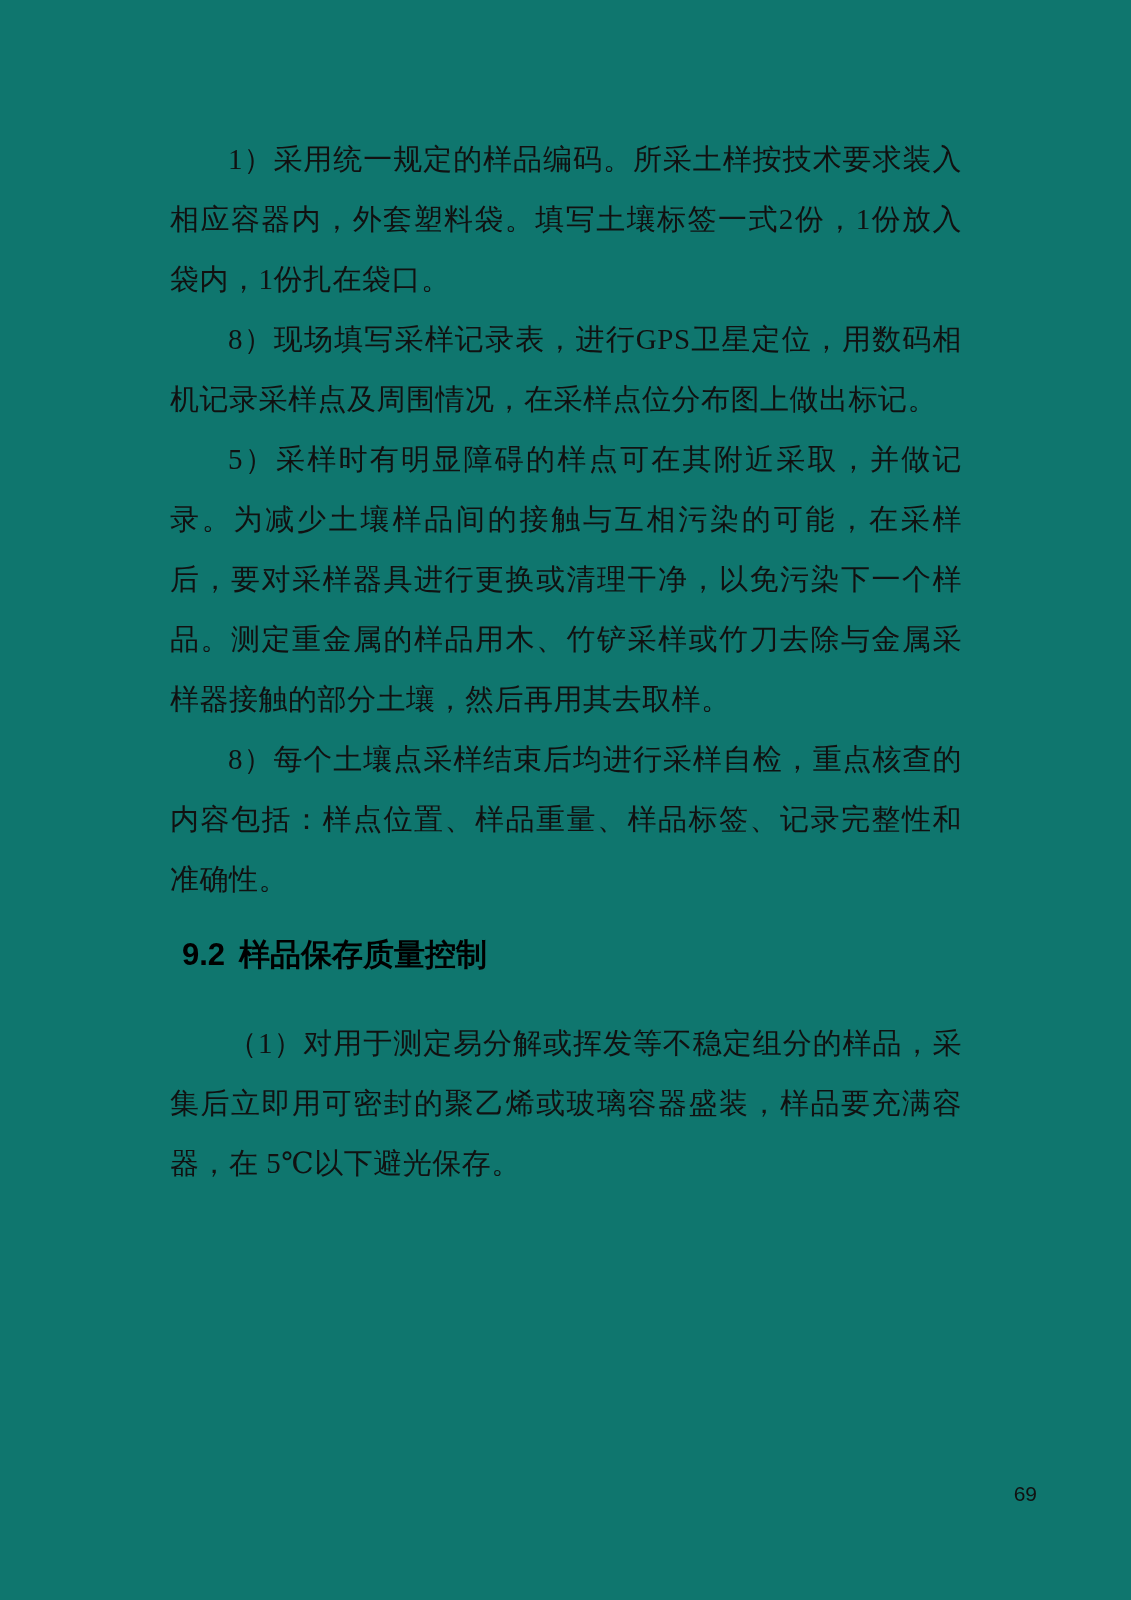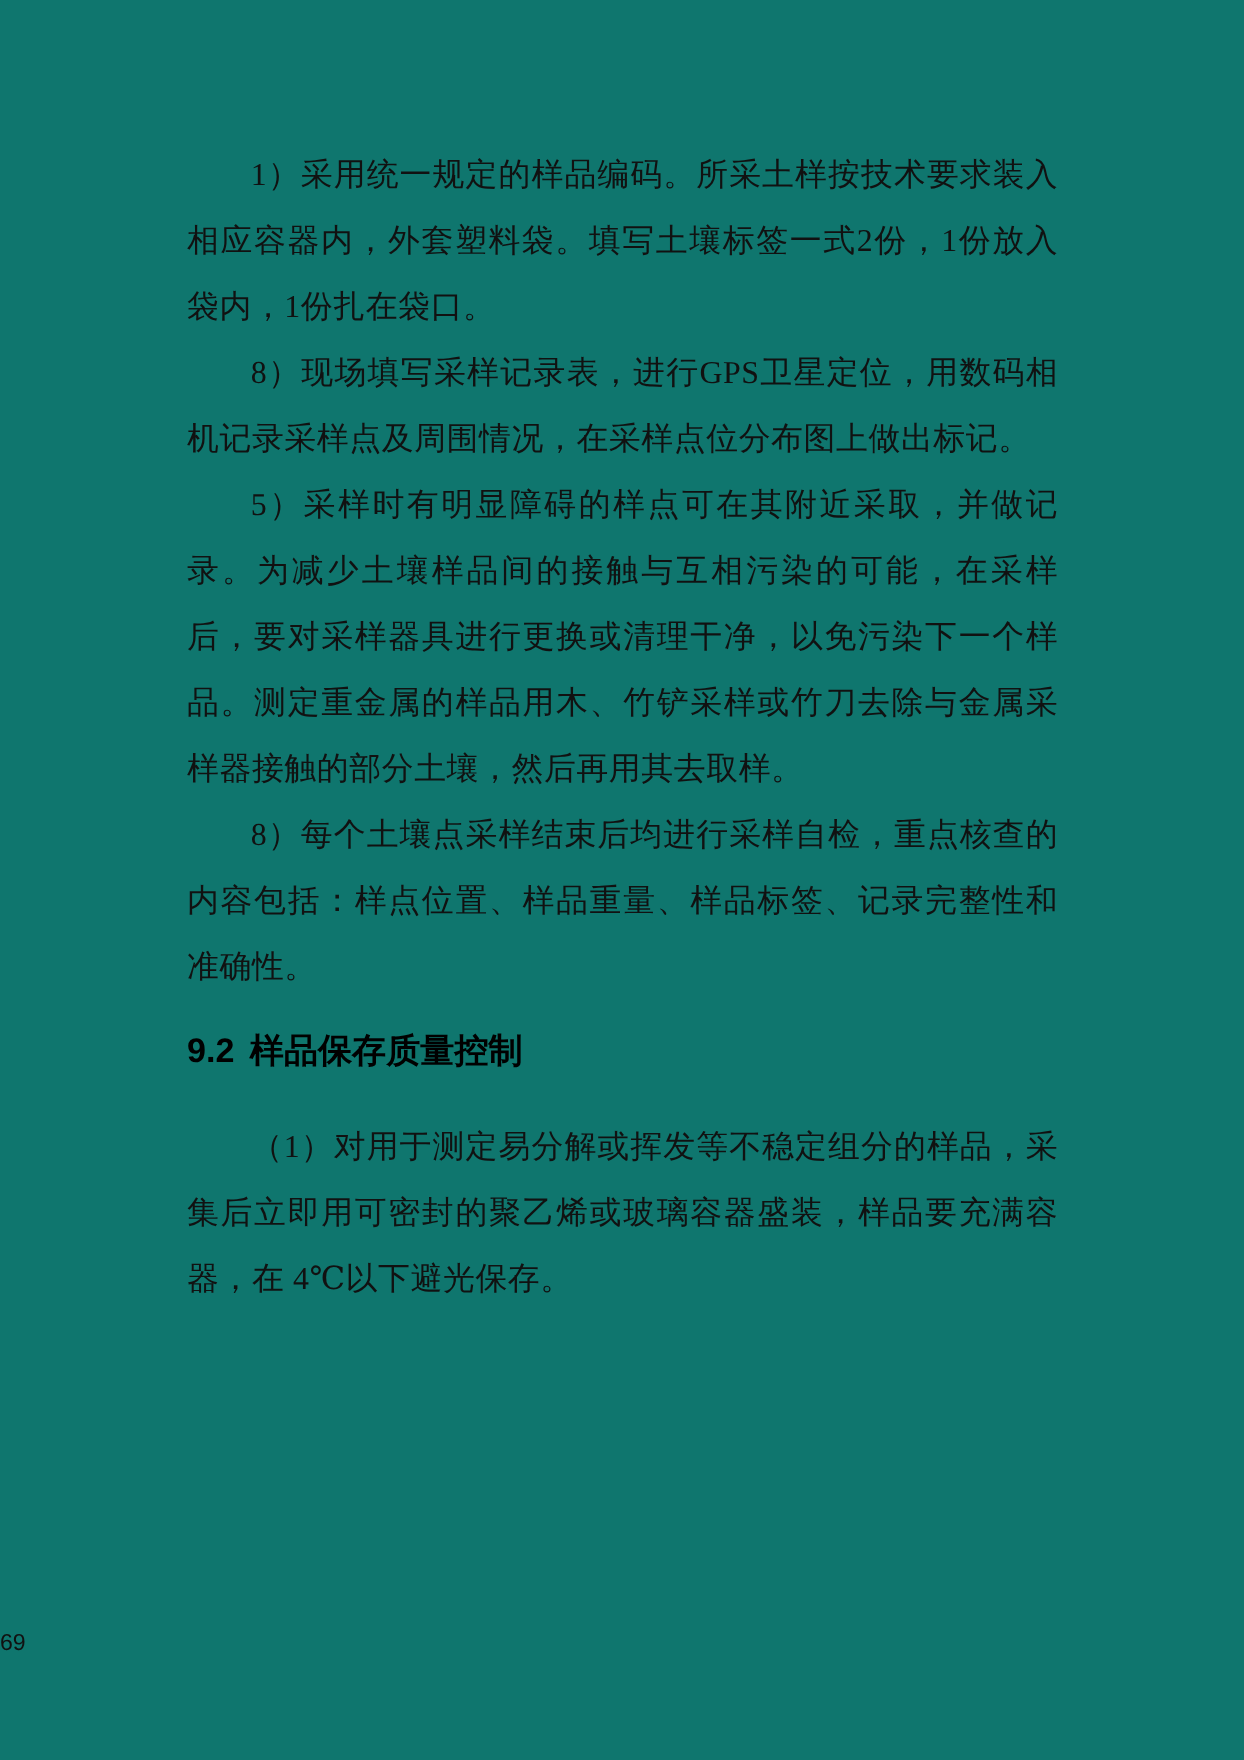--- a/index.html
+++ b/index.html
@@ -26,37 +26,37 @@
     margin: 0;
     font-family: "Liberation Serif", "DejaVu Serif", serif;
     font-size: 29px;
     line-height: 60px;
     text-align: justify;
     text-indent: 2em;
     color: #111111;
     letter-spacing: 0.5px;
   }
   .section-heading {
-    margin: 26px 0 38px 0;
+    margin: 26px 0 38px 12px;
     font-family: "Liberation Sans", "DejaVu Sans", sans-serif;
     font-weight: bold;
     font-size: 31px;
     line-height: 40px;
     color: #000000;
     text-indent: 0;
   }
   .section-heading .sec-num {
     margin-right: 14px;
   }
   .page-footer {
     position: absolute;
     top: 1481px;
     left: 0;
     width: 1037px;
-    text-align: left;
+    text-align: right;
   }
   .page-number {
     font-family: "Liberation Sans", "DejaVu Sans", sans-serif;
     font-size: 21px;
     line-height: 26px;
     color: #111111;
   }
 </style>
 </head>
 <body>
@@ -65,19 +65,19 @@
   <main class="content">
     <p class="para">1）采用统一规定的样品编码。所采土样按技术要求装入相应容器内，外套塑料袋。填写土壤标签一式2份，1份放入袋内，1份扎在袋口。</p>
     <p class="para">8）现场填写采样记录表，进行GPS卫星定位，用数码相机记录采样点及周围情况，在采样点位分布图上做出标记。</p>
     <p class="para">5）采样时有明显障碍的样点可在其附近采取，并做记录。为减少土壤样品间的接触与互相污染的可能，在采样后，要对采样器具进行更换或清理干净，以免污染下一个样品。测定重金属的样品用木、竹铲采样或竹刀去除与金属采样器接触的部分土壤，然后再用其去取样。</p>
     <p class="para">8）每个土壤点采样结束后均进行采样自检，重点核查的内容包括：样点位置、样品重量、样品标签、记录完整性和准确性。</p>
 
     <h2 class="section-heading">
       <span class="sec-num">9.2</span><span>样品保存质量控制</span>
     </h2>
 
-    <p class="para">（1）对用于测定易分解或挥发等不稳定组分的样品，采集后立即用可密封的聚乙烯或玻璃容器盛装，样品要充满容器，在 4℃以下避光保存。</p>
+    <p class="para">（1）对用于测定易分解或挥发等不稳定组分的样品，采集后立即用可密封的聚乙烯或玻璃容器盛装，样品要充满容器，在 5℃以下避光保存。</p>
   </main>
 
   <footer class="page-footer">
     <span class="page-number">69</span>
   </footer>
 </div>
 
 </body></html>

